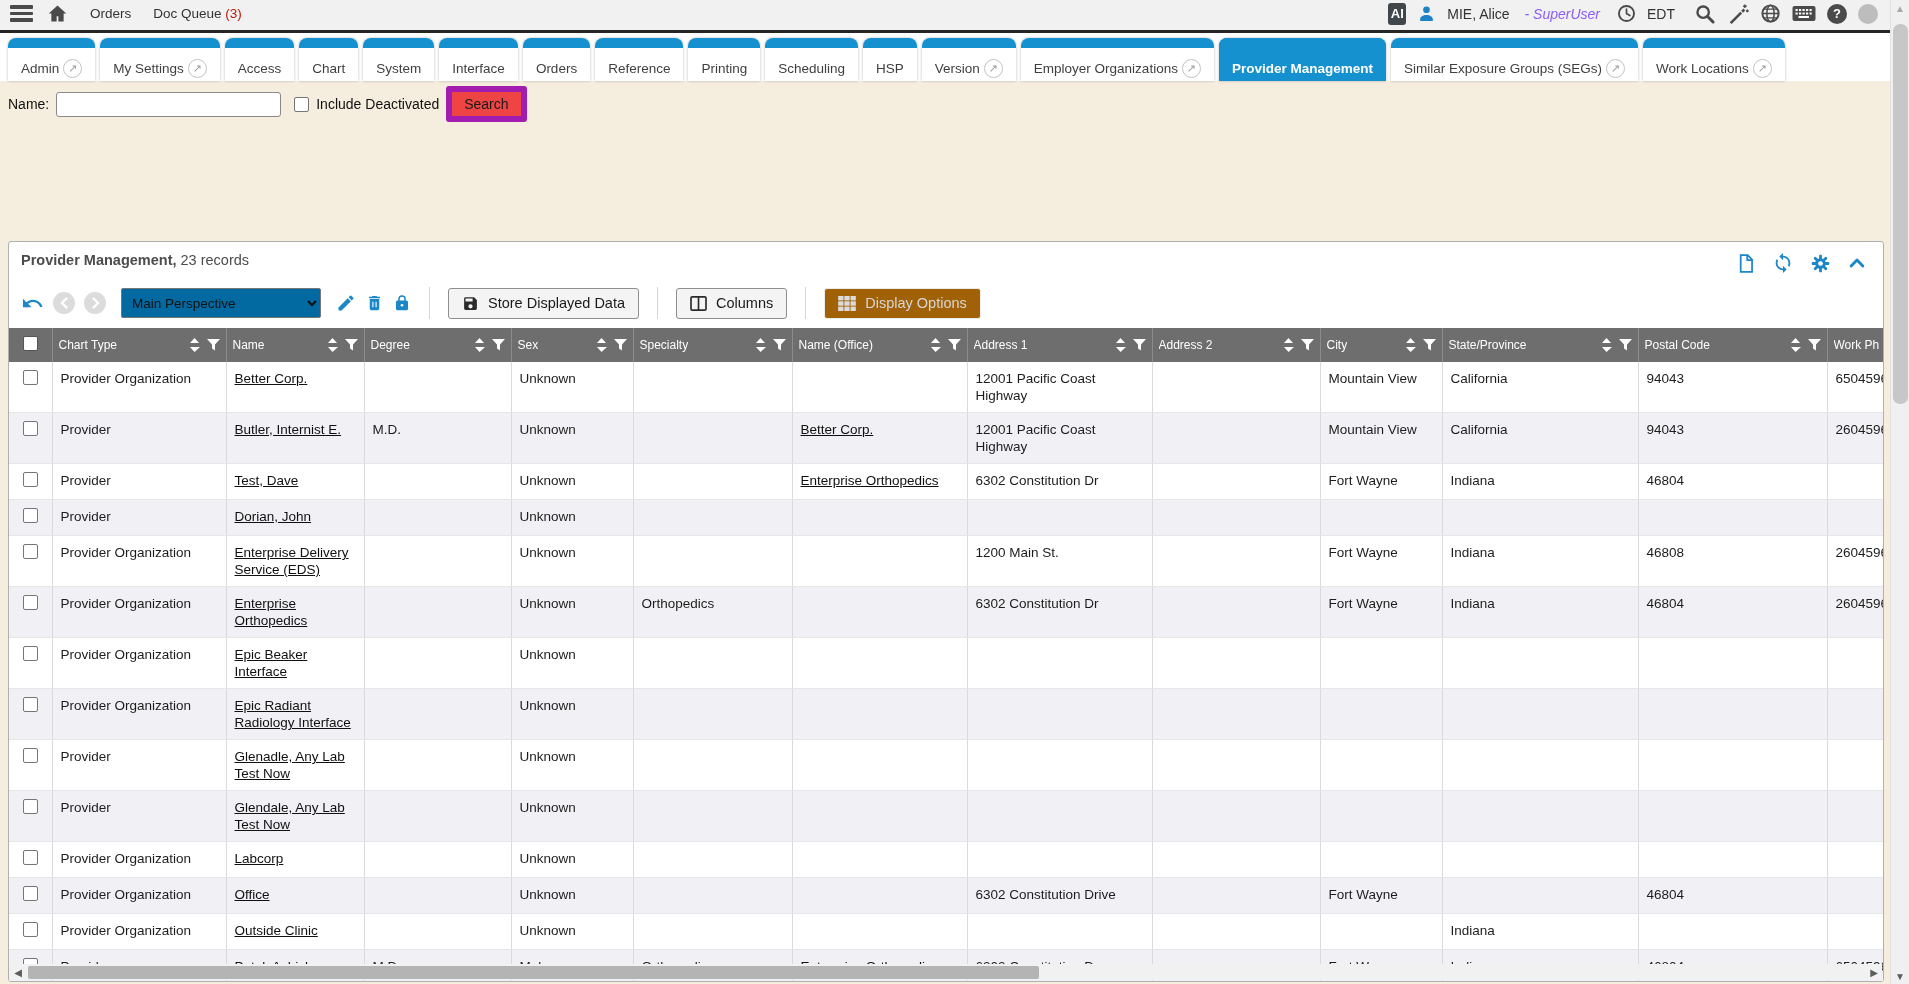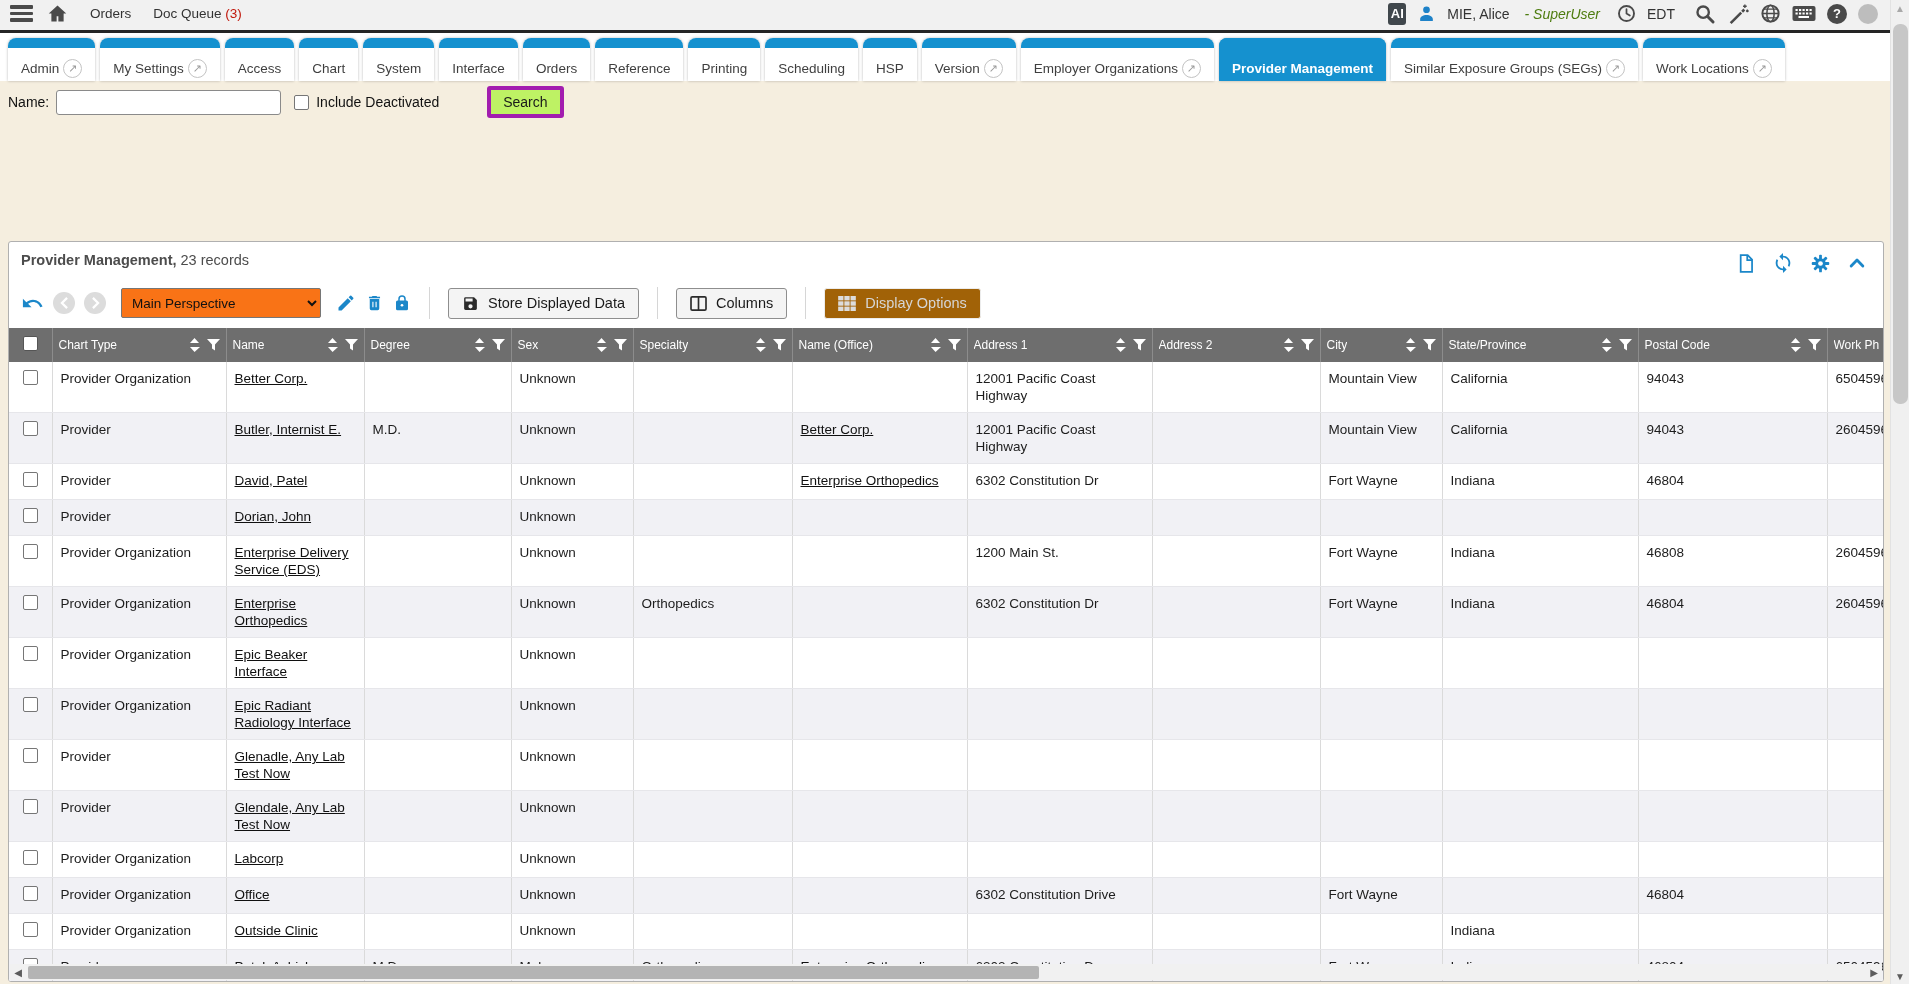--- a/index.html
+++ b/index.html
@@ -13,21 +13,21 @@
   .tb-left, .tb-right { display:flex; align-items:center; }
   .tb-left { gap:14px; }
   .tb-right { gap:11px; }
   .burger { display:inline-flex; flex-direction:column; gap:3px; width:23px; cursor:pointer; }
   .burger i { height:3.5px; background:#4a4a4a; border-radius:1px; }
   .tb-nav { font-size:13.5px; color:#333; margin-left:8px; }
   .tb-nav .cnt { color:#c1170b; }
   .ai-badge { width:18px; height:22px; background:#40474c; color:#fff; font-weight:bold; font-size:13px;
               display:flex; align-items:center; justify-content:center; border-radius:3px; }
   .tb-user { font-size:14px; color:#333; }
-  .tb-role { font-size:14px; color:#4d7c0f; font-style:italic; margin-left:4px; }
+  .tb-role { font-size:14px; color:#8b5cf6; font-style:italic; margin-left:4px; }
   .tb-tz { font-size:14px; color:#333; }
   .help-badge { width:20px; height:20px; border-radius:50%; background:#4a4a4a; color:#fff; font-weight:bold;
                 display:flex; align-items:center; justify-content:center; font-size:13px; }
   .avatar-dot { width:20px; height:20px; border-radius:50%; background:#bdbdbd; display:inline-block; }
   .ic { display:inline-flex; align-items:center; justify-content:center; }
 
   
   .tabbar { position:absolute; top:33px; left:0; width:1890px; height:48px; background:#fff;
             display:flex; align-items:flex-end; gap:5px; padding:0 0 0 8px; }
   .tab { position:relative; height:43px; background:#fff; border-radius:8px 8px 0 0; padding:17px 13px 0 13px;
@@ -39,35 +39,35 @@
               font-size:11px; display:inline-flex; align-items:center; justify-content:center; }
 
   
   .content { position:absolute; top:81px; left:0; width:1890px; bottom:0; }
   .quicklinks { text-align:right; padding:9px 14px 0 0; font-size:13.5px; color:#1a1a1a; }
   .quicklinks a { color:#1a1a1a; text-decoration:underline; cursor:pointer; }
   .ql-sep { margin:0 4px; }
   .searchrow { display:flex; align-items:center; gap:7px; padding:5px 0 0 8px; font-size:14px; color:#111; }
   .searchrow input[type=text] { width:225px; height:25px; border:1px solid #8a8a8a; border-radius:3px; padding:0 6px; font-size:13px; background:#fff; }
   .cb { display:inline-block; width:15px; height:15px; background:#fff; border:1.5px solid #767676; border-radius:2px; cursor:pointer; }
-  .btn { display:inline-flex; align-items:center; gap:8px; background:#bef264; border:4px solid #a21caf; border-radius:3px;
-         padding:4px 12px; font-size:14px; color:#1a1a1a; cursor:pointer; font-family:inherit;margin-left:41px; }
+  .btn { display:inline-flex; align-items:center; gap:8px; background:#ef4444; border:6px solid #a21caf; border-radius:3px;
+         padding:4px 12px; font-size:14px; color:#1a1a1a; cursor:pointer; font-family:inherit; }
 
   
   .panel { position:absolute; top:160px; left:8px; width:1876px; bottom:2px; background:#fff;
            border:1px solid #b0b0b0; border-radius:3px; overflow:hidden; }
   .panel-head { display:flex; justify-content:space-between; padding:10px 16px 6px 12px; }
   .panel-title { font-size:14.5px; color:#4c4c4c; }
   .panel-title b { font-weight:bold; }
   .head-icons { display:flex; align-items:center; gap:16px; }
   .head-icons .ic { cursor:pointer; }
   .toolbar { display:flex; align-items:center; gap:9px; padding:7px 10px 9px 12px; }
   .nav-circ { width:22px; height:22px; border-radius:50%; background:#dcdcdc; display:inline-flex; align-items:center; justify-content:center; }
   .toolbar select { height:30px; width:200px; border:1px solid #767676; border-radius:2px; font-size:13.5px;
-                    font-family:inherit; padding:0 6px; background:#f97316; color:#111; }
+                    font-family:inherit; padding:0 6px; background:#0369a1; color:#111; }
   .tdiv { width:1px; height:32px; background:#d6d6d6; margin:0 9px; }
   .btn-tool { display:inline-flex; align-items:center; gap:9px; background:#f4f4f4; border:1px solid #8e8e8e; border-radius:3px;
               height:31px; padding:0 13px; font-size:14.5px; color:#1a1a1a; cursor:pointer; font-family:inherit; }
   .btn-tool.disabled { background:#a16207; border-color:#ececec; color:#d6d6d6; cursor:default; }
 
   
   .gridwrap { overflow:hidden; width:1874px; }
   table.grid { border-collapse:collapse; table-layout:fixed; width:1938px; background:#fff; }
   .grid th { background:#6e6e6e; height:34px; border-right:1px solid #8c8c8c; padding:0 6px; vertical-align:middle; }
   .th-in { display:flex; align-items:center; justify-content:space-between; gap:4px; }
@@ -592,21 +592,21 @@
                 <td>12001 Pacific Coast Highway</td>
                 <td></td>
                 <td>Mountain View</td>
                 <td>California</td>
                 <td>94043</td>
                 <td>2604596</td>
               </tr>
               <tr class="row">
                 <td class="cb-cell"><span class="cb"></span></td>
                 <td>Provider</td>
-                <td><a href="#">David, Patel</a></td>
+                <td><a href="#">Test, Dave</a></td>
                 <td></td>
                 <td>Unknown</td>
                 <td></td>
                 <td><a href="#">Enterprise Orthopedics</a></td>
                 <td>6302 Constitution Dr</td>
                 <td></td>
                 <td>Fort Wayne</td>
                 <td>Indiana</td>
                 <td>46804</td>
                 <td></td>

